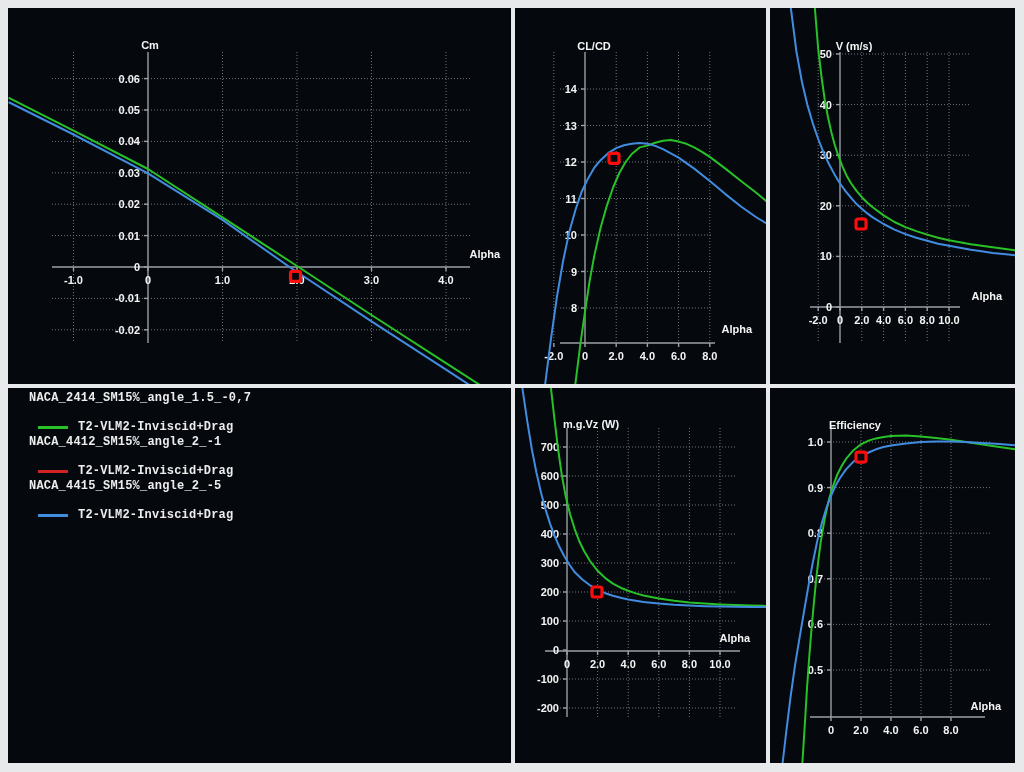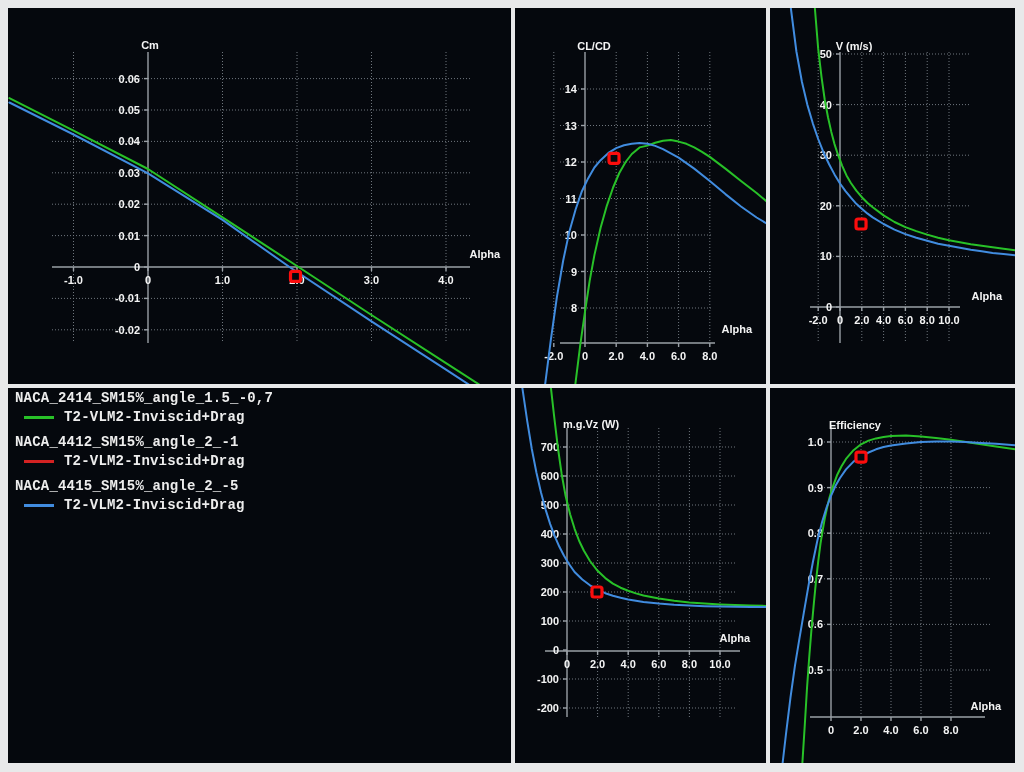--- a/index.html
+++ b/index.html
@@ -2,24 +2,24 @@
 <html><head>
 <meta charset="utf-8">
 <style>
   html,body{margin:0;padding:0}
   body{width:1024px;height:772px;background:#e8e9ea;position:relative;overflow:hidden;
        font-family:"Liberation Sans",sans-serif}
   .app{position:absolute;inset:0;background:#e8e9ea}
   .panel{position:absolute;background:#05080d}
   svg{display:block}
   svg text{font-family:"Liberation Sans",sans-serif;font-size:11px;font-weight:bold;fill:#f4f4f4}
-  .legend-item{position:absolute;left:5px;font-family:"Liberation Mono","DejaVu Sans Mono",monospace;
-       font-weight:bold;color:#ededed;font-size:14px;line-height:13px;white-space:pre}
+  .legend-item{position:absolute;left:19px;font-family:"Liberation Mono","DejaVu Sans Mono",monospace;
+       font-weight:bold;color:#ededed;font-size:12px;line-height:13px;white-space:pre}
   .legend-name{padding-left:2px;letter-spacing:.2px}
-  .legend-row{display:flex;align-items:center;margin-top:6px}
+  .legend-row{display:flex;align-items:center;margin-top:16px}
   .legend-swatch{display:inline-block;width:30px;height:3px;margin-left:11px;flex:none}
   .legend-sub{margin-left:10px;letter-spacing:.2px}
 </style>
 </head>
 <body>
 
 <div class="app">
   <div class="panel" style="left: 8px; top: 8px; width: 503px; height: 376px;">
       <svg width="503" height="376">
         <line x1="65.5" y1="44" x2="65.5" y2="335" stroke="#70777e" stroke-width="1" stroke-dasharray="1,2"></line>

